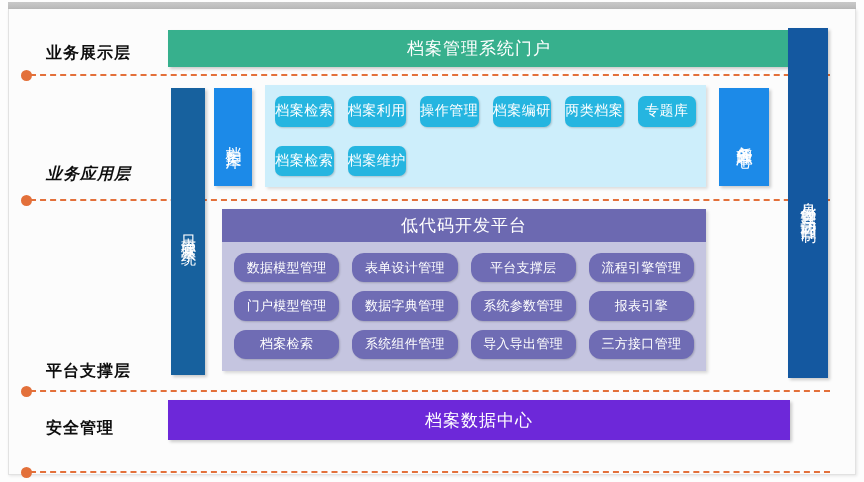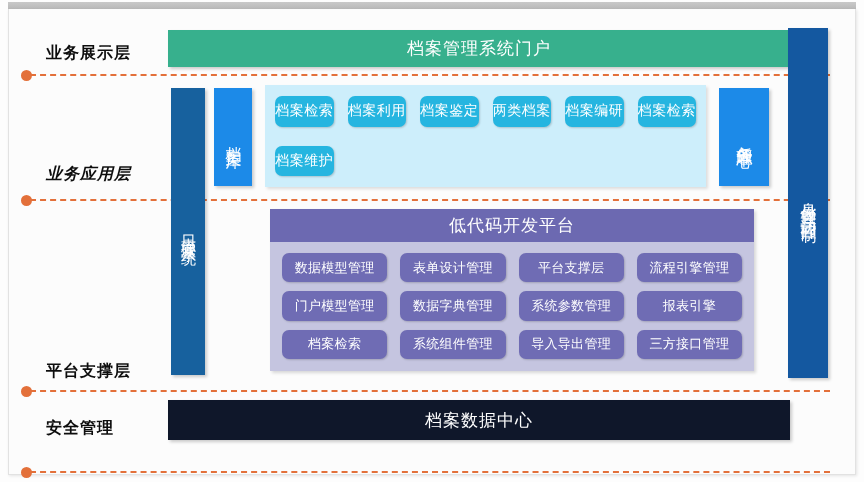--- a/index.html
+++ b/index.html
@@ -56,21 +56,21 @@
   }
 
   
   #portal{
     left:168px;top:30px;width:622px;height:37px;
     background:#37b08d;font-size:17px;letter-spacing:1px;
   }
   
   #datacenter{
     left:168px;top:400px;width:622px;height:40px;
-    background:#0f172a;font-size:17px;letter-spacing:1px;
+    background:#6d28d9;font-size:17px;letter-spacing:1px;
   }
   
   #logbar{
     left:171px;top:88px;width:34px;height:287px;
     background:#17619e;font-size:15px;
   }
   
   #archivebar{
     left:214px;top:88px;width:38px;height:98px;
     background:#1c8ae8;font-size:16px;
@@ -104,34 +104,33 @@
     color:#ffffff;font-size:14px;letter-spacing:.5px;
     box-shadow:1px 1px 2px rgba(0,0,0,.18);
   }
 
   
   #lowcode-panel{
     position:absolute;left:222px;top:209px;width:484px;height:162px;
     background:#c5c5e0;
     box-shadow:2px 2px 3px rgba(0,0,0,.15);
     box-sizing:border-box;
-    margin-left:48px;
   }
   #lowcode-title{
     height:33px;background:#6c69b1;
     display:flex;align-items:center;justify-content:center;
     color:#ffffff;font-size:17px;letter-spacing:1px;
   }
   .low-grid{
     display:grid;grid-template-columns:repeat(4,1fr);
     gap:9px 13px;padding:11px 12px 12px 12px;
     box-sizing:border-box;height:129px;
   }
   .low-chip{
-    background:#6f6cb4;border-radius:7px;
+    background:#6f6cb4;border-radius:12px;
     display:flex;align-items:center;justify-content:center;
     color:#ffffff;font-size:13px;letter-spacing:.3px;
     box-shadow:1px 1px 2px rgba(0,0,0,.18);
   }
 </style>
 </head>
 <body>
 
 <div id="stage">
 
@@ -164,23 +163,24 @@
   <div class="bar vbar" id="archivebar">档案库</div>
 
   <div class="bar vbar" id="taskbar">任务管理中心</div>
 
   <div class="bar vbar" id="identitybar">身份管理与访问控制</div>
 
   <div id="app-panel">
     <div class="app-grid">
       <div class="app-chip">档案检索</div>
       <div class="app-chip">档案利用</div>
-      <div class="app-chip">档案鉴定</div>
+      <div class="app-chip">操作管理</div>
+      <div class="app-chip">档案编研</div>
       <div class="app-chip">两类档案</div>
-      <div class="app-chip">档案编研</div>
+      <div class="app-chip">专题库</div>
       <div class="app-chip">档案检索</div>
       <div class="app-chip">档案维护</div>
     </div>
   </div>
 
   <div id="lowcode-panel">
     <div id="lowcode-title">低代码开发平台</div>
     <div class="low-grid">
       <div class="low-chip">数据模型管理</div>
       <div class="low-chip">表单设计管理</div>

